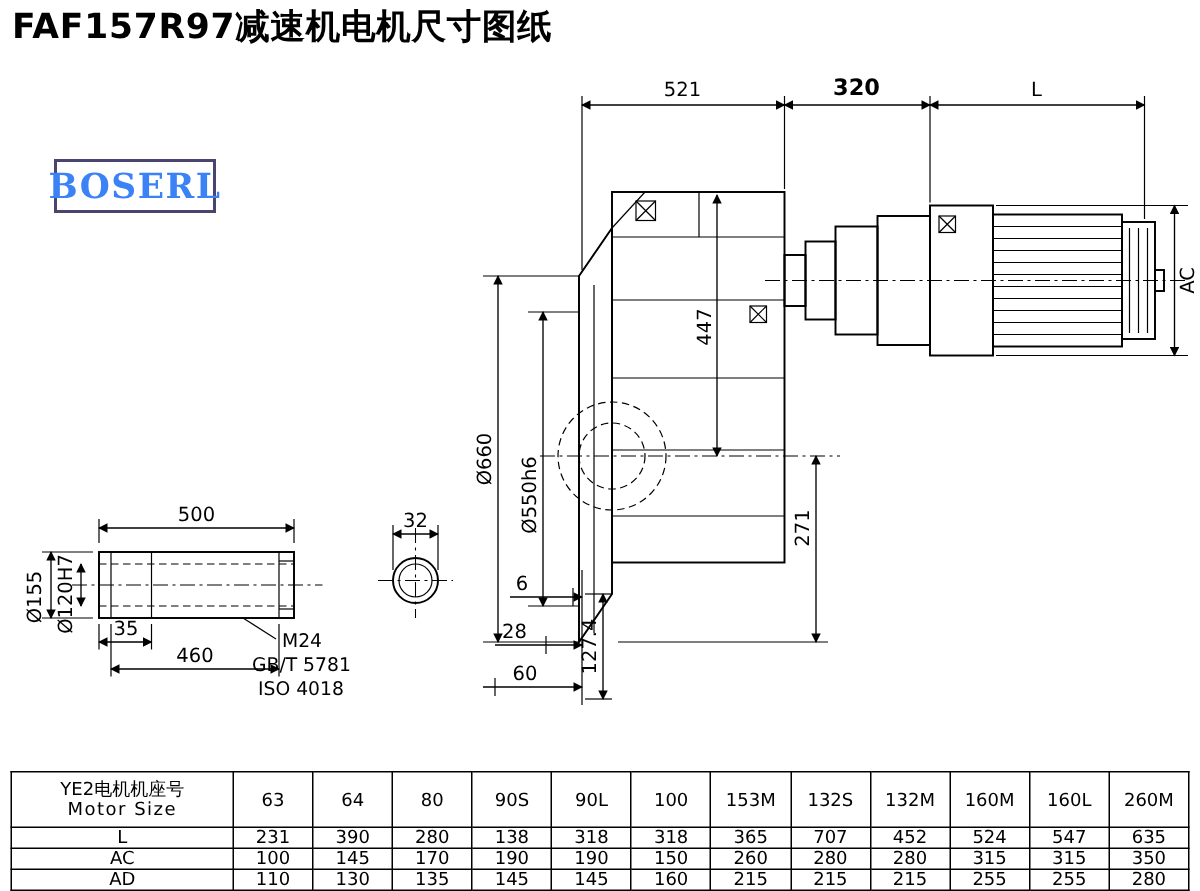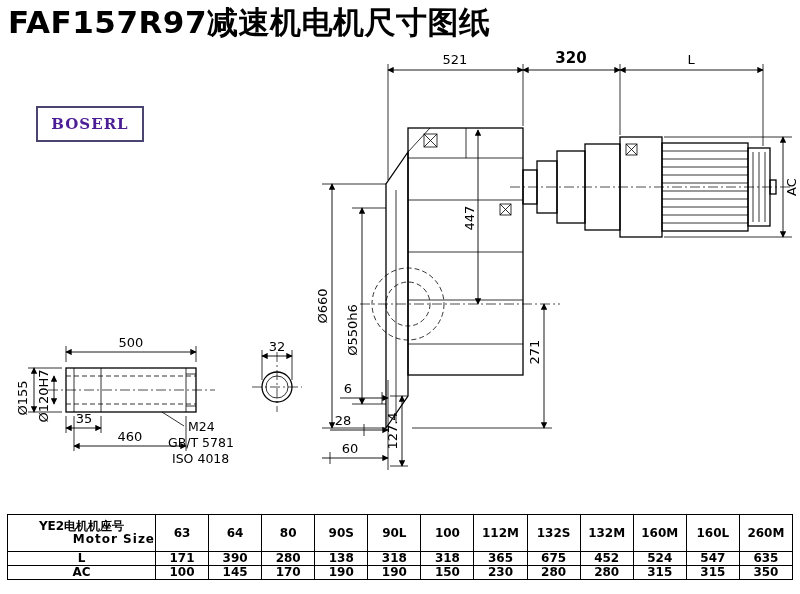--- a/index.html
+++ b/index.html
@@ -1,51 +1,51 @@
 <!DOCTYPE html>
 <html><head>
 <meta charset="utf-8">
 <style>
   html,body { margin:0; padding:0; }
   body {
     width:800px; height:594px; background:#fff; position:relative; overflow:hidden;
     font-family:"DejaVu Sans","Liberation Sans",sans-serif; color:#000;
   }
   .page-title {
-    position:absolute; top:2px; left:8px; font-size:31px; font-weight:bold;
+    position:absolute; top:2px; left:8px; font-size:23px; font-weight:bold;
     letter-spacing:0.5px; white-space:nowrap;
   }
   .logo-box {
     position:absolute; left:36px; top:106px; width:104px; height:32px;
     border:2px solid #4a4470; background:#fff;
     display:flex; align-items:center; justify-content:center;
   }
   .logo-text {
     font-family:"DejaVu Serif","Liberation Serif",serif;
-    font-size:15px; font-weight:bold; color:#4c1d95; letter-spacing:1px;
+    font-size:23px; font-weight:bold; color:#3b82f6; letter-spacing:1px;
   }
   svg.drawing { position:absolute; top:0; left:0; }
   .outline { stroke:#000; stroke-width:1.3; fill:none; }
   .thin    { stroke:#000; stroke-width:0.8; fill:none; }
   .dim     { stroke:#000; stroke-width:0.9; fill:none; }
   .cl      { stroke:#000; stroke-width:0.7; fill:none; stroke-dasharray:10 3 2 3; }
   .hid     { stroke:#000; stroke-width:0.8; fill:none; stroke-dasharray:5 3; }
   text.t   { font:13px "DejaVu Sans",sans-serif; fill:#000; }
   text.tb  { font:bold 15px "DejaVu Sans",sans-serif; fill:#000; }
   text.tn  { font:12.5px "DejaVu Sans",sans-serif; fill:#000; }
   .dims-table {
     position:absolute; left:7px; top:514px; width:786px;
     border-collapse:collapse; table-layout:fixed;
   }
   .dims-table th, .dims-table td {
     border:1px solid #000; text-align:center; vertical-align:middle;
-    font-weight:bold; font-size:12px; padding:0; line-height:13px; height:13px;
+    font-weight:normal; font-size:12px; padding:0; line-height:13px; height:13px;
   }
   .dims-table thead th { height:36px; }
-  .dims-table .en { letter-spacing:1px;text-align:right; }
+  .dims-table .en { letter-spacing:1px; }
 </style>
 </head>
 <body>
 
 <div class="page-title">FAF157R97减速机电机尺寸图纸</div>
 
 <div class="logo-box">
   <span class="logo-text">BOSERL</span>
 </div>
 
@@ -240,53 +240,68 @@
       <th>
         <div>YE2电机机座号</div>
         <div class="en">Motor Size</div>
       </th>
       <th>63</th>
       <th>64</th>
       <th>80</th>
       <th>90S</th>
       <th>90L</th>
       <th>100</th>
-      <th>112M</th>
+      <th>153M</th>
       <th>132S</th>
       <th>132M</th>
       <th>160M</th>
       <th>160L</th>
       <th>260M</th>
     </tr>
   </thead>
   <tbody>
     <tr>
       <td>L</td>
-      <td>171</td>
+      <td>231</td>
       <td>390</td>
       <td>280</td>
       <td>138</td>
       <td>318</td>
       <td>318</td>
       <td>365</td>
-      <td>675</td>
+      <td>707</td>
       <td>452</td>
       <td>524</td>
       <td>547</td>
       <td>635</td>
     </tr>
     <tr>
       <td>AC</td>
       <td>100</td>
       <td>145</td>
       <td>170</td>
       <td>190</td>
       <td>190</td>
       <td>150</td>
-      <td>230</td>
+      <td>260</td>
       <td>280</td>
       <td>280</td>
       <td>315</td>
       <td>315</td>
       <td>350</td>
     </tr>
+    <tr>
+      <td>AD</td>
+      <td>110</td>
+      <td>130</td>
+      <td>135</td>
+      <td>145</td>
+      <td>145</td>
+      <td>160</td>
+      <td>215</td>
+      <td>215</td>
+      <td>215</td>
+      <td>255</td>
+      <td>255</td>
+      <td>280</td>
+    </tr>
   </tbody>
 </table>
 
 </body></html>

